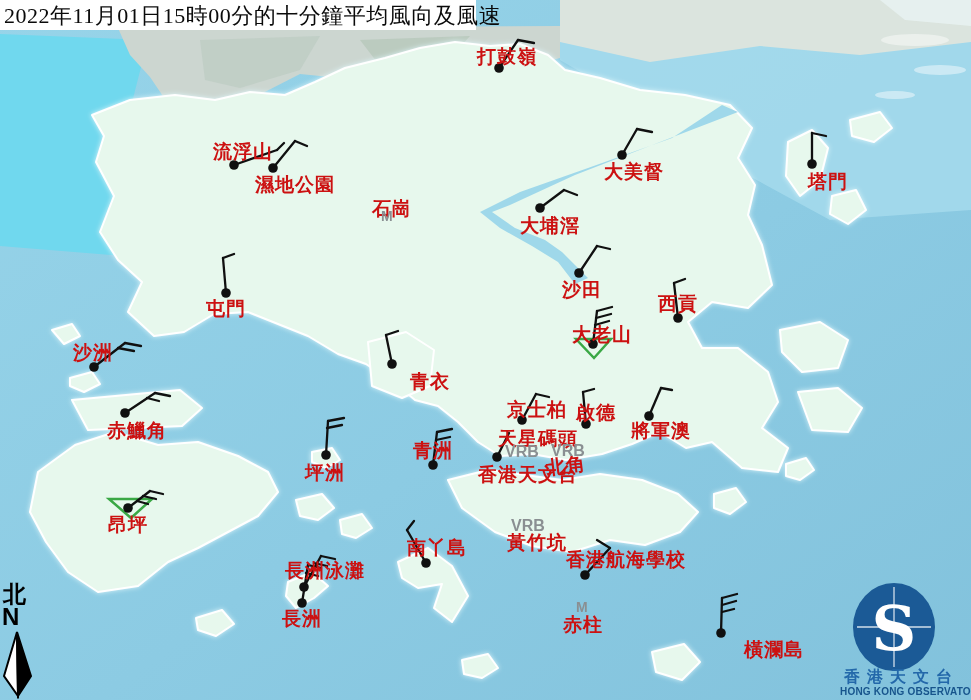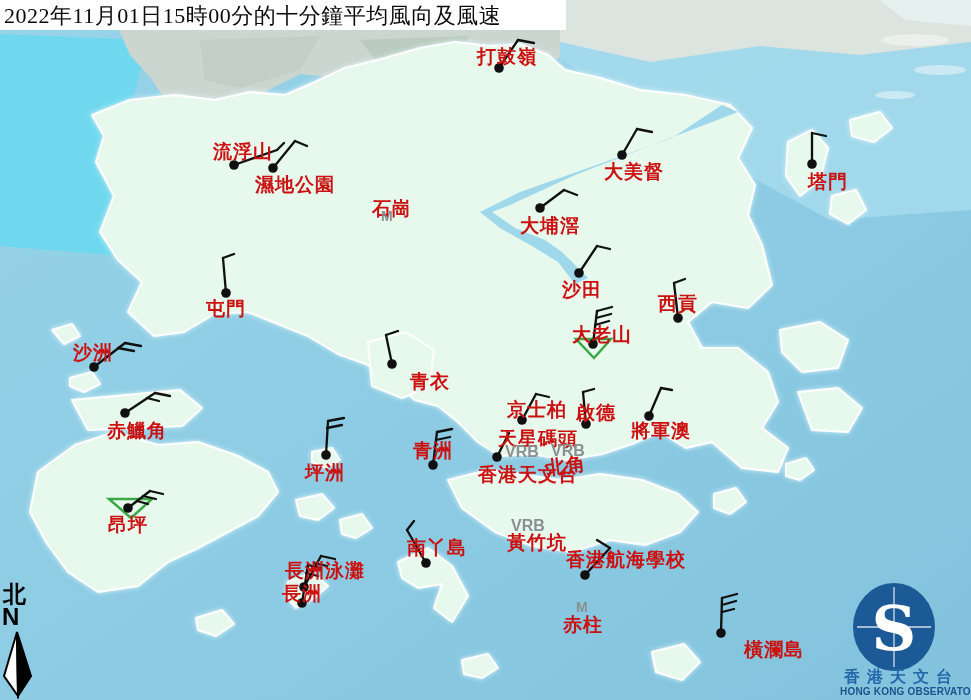--- a/index.html
+++ b/index.html
@@ -1,19 +1,19 @@
 <!DOCTYPE html>
 <html><head>
 <meta charset="utf-8">
 <style>
   html,body{margin:0;padding:0;background:#666;}
   .stage{position:relative;width:971px;height:700px;overflow:hidden;
          font-family:"Liberation Sans",sans-serif;background:#8ccbe3;}
   .stage svg{position:absolute;left:0;top:0;}
-  .titlebar{position:absolute;left:0;top:0;width:566px;height:30px;background:#ffffff;z-index:5;}
+  .titlebar{position:absolute;left:0;top:0;width:476px;height:30px;background:#ffffff;z-index:5;}
   .titlebar span{position:absolute;left:4px;top:1px;font-family:"Liberation Serif","DejaVu Serif",serif;
          font-size:22px;color:#0a0a0a;letter-spacing:0.5px;white-space:nowrap;}
   #labels-layer{position:absolute;left:0;top:0;width:971px;height:628px;z-index:4;pointer-events:none;}
   .station-label{position:absolute;font-family:"Liberation Serif","DejaVu Serif",serif;
          font-size:19px;font-weight:bold;color:#cc1111;letter-spacing:1px;line-height:1;white-space:nowrap;}
   .vrb-label{position:absolute;font-family:"Liberation Sans",sans-serif;font-size:16px;
          font-weight:bold;color:#8a8f92;line-height:1;}
   .m-label{position:absolute;font-family:"Liberation Sans",sans-serif;font-size:14px;
          font-weight:bold;color:#8a8f92;line-height:1;}
   .compass-cjk{position:absolute;left:3px;top:583px;font-family:"Liberation Serif","DejaVu Serif",serif;
@@ -239,21 +239,21 @@
       <div class="vrb-label" style="left: 551px; top: 443px;">VRB</div>
       <div class="station-label" style="left: 478px; top: 465px;">香港天文台</div>
       <div class="station-label" style="left: 413px; top: 441px;">青洲</div>
       <div class="station-label" style="left: 305px; top: 463px;">坪洲</div>
       <div class="station-label" style="left: 108px; top: 515px;">昂坪</div>
       <div class="station-label" style="left: 407px; top: 538px;">南丫島</div>
       <div class="station-label" style="left: 507px; top: 533px;">黃竹坑</div>
       <div class="vrb-label" style="left: 511px; top: 518px;">VRB</div>
       <div class="station-label" style="left: 566px; top: 550px;">香港航海學校</div>
       <div class="station-label" style="left: 285px; top: 561px;">長洲泳灘</div>
-      <div class="station-label" style="left: 282px; top: 584px;">長洲</div>
+      <div class="station-label" style="left: 282px; top: 609px;">長洲</div>
       <div class="station-label" style="left: 563px; top: 615px;">赤柱</div>
       <div class="m-label" style="left: 576px; top: 600px;">M</div>
       <div class="station-label" style="left: 700px; top: 640px; margin-left: 44px;">橫瀾島</div>
     </div>
 
   <div class="titlebar">
     <span>2022年11月01日15時00分的十分鐘平均風向及風速</span>
   </div>
 
   <div class="compass-cjk">北</div>

